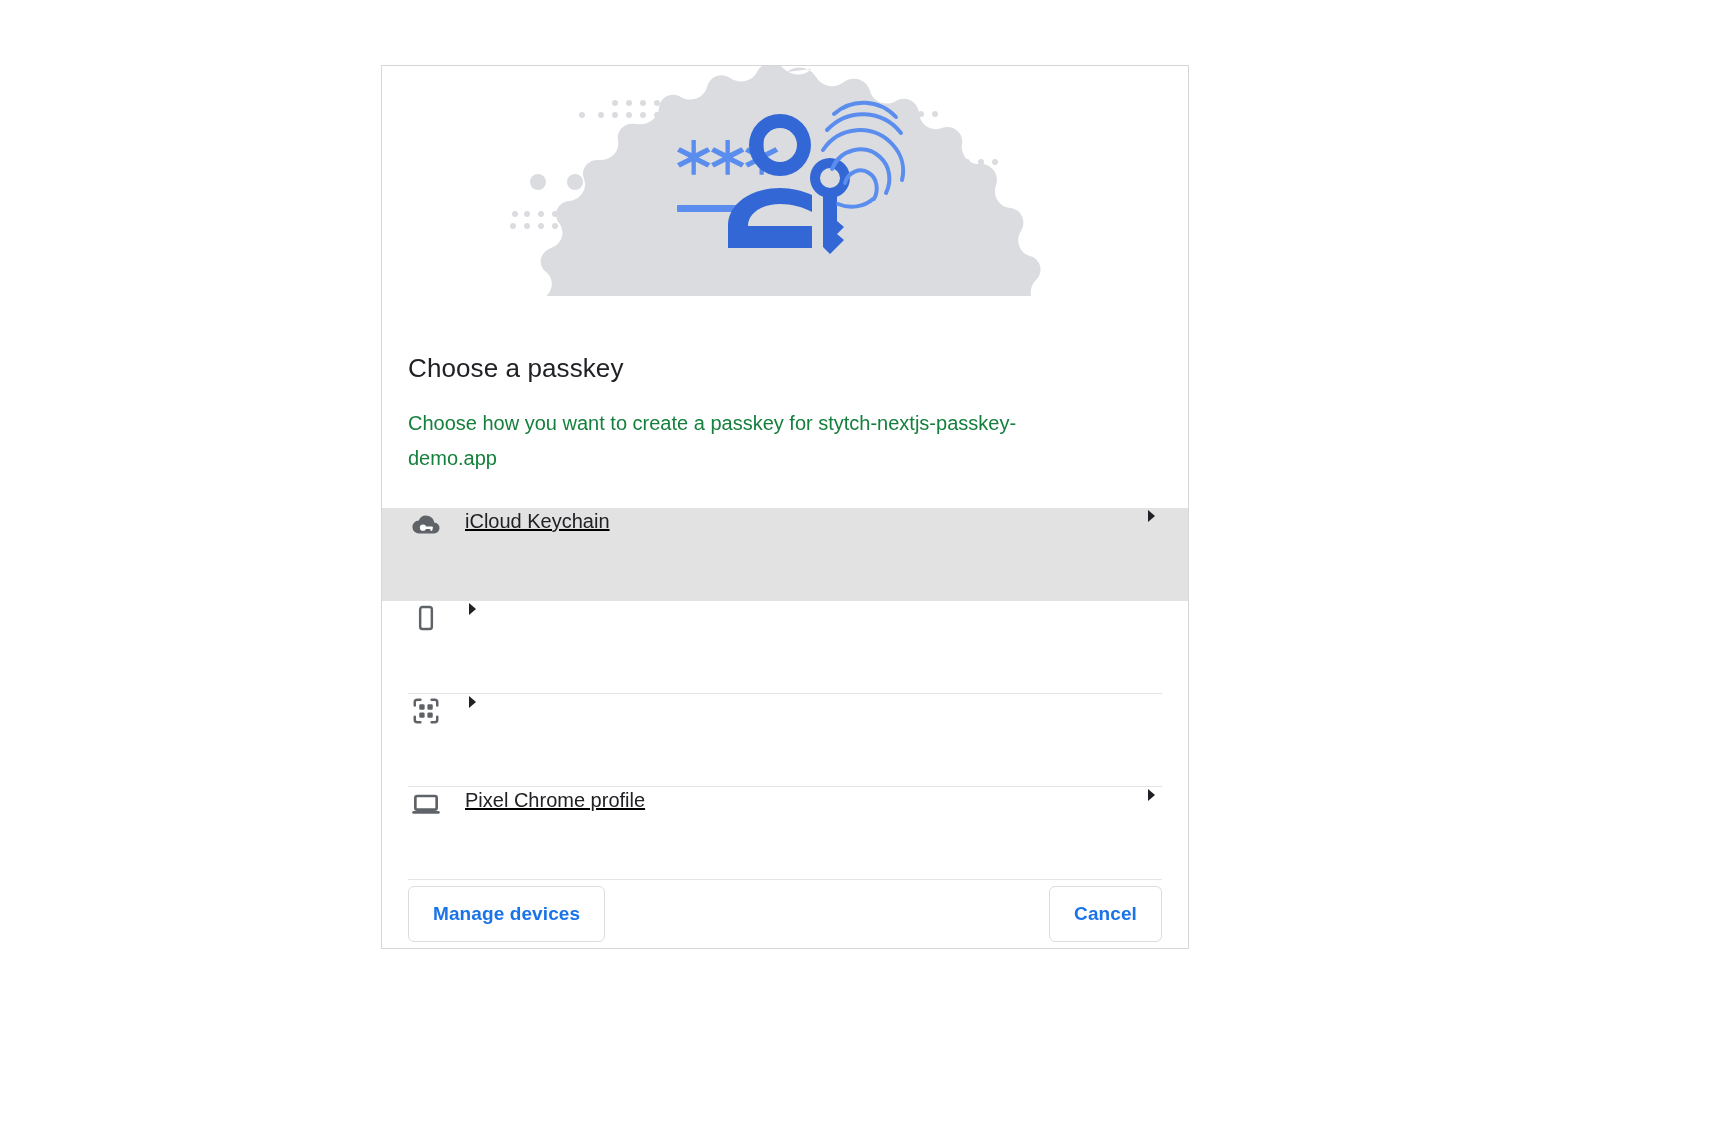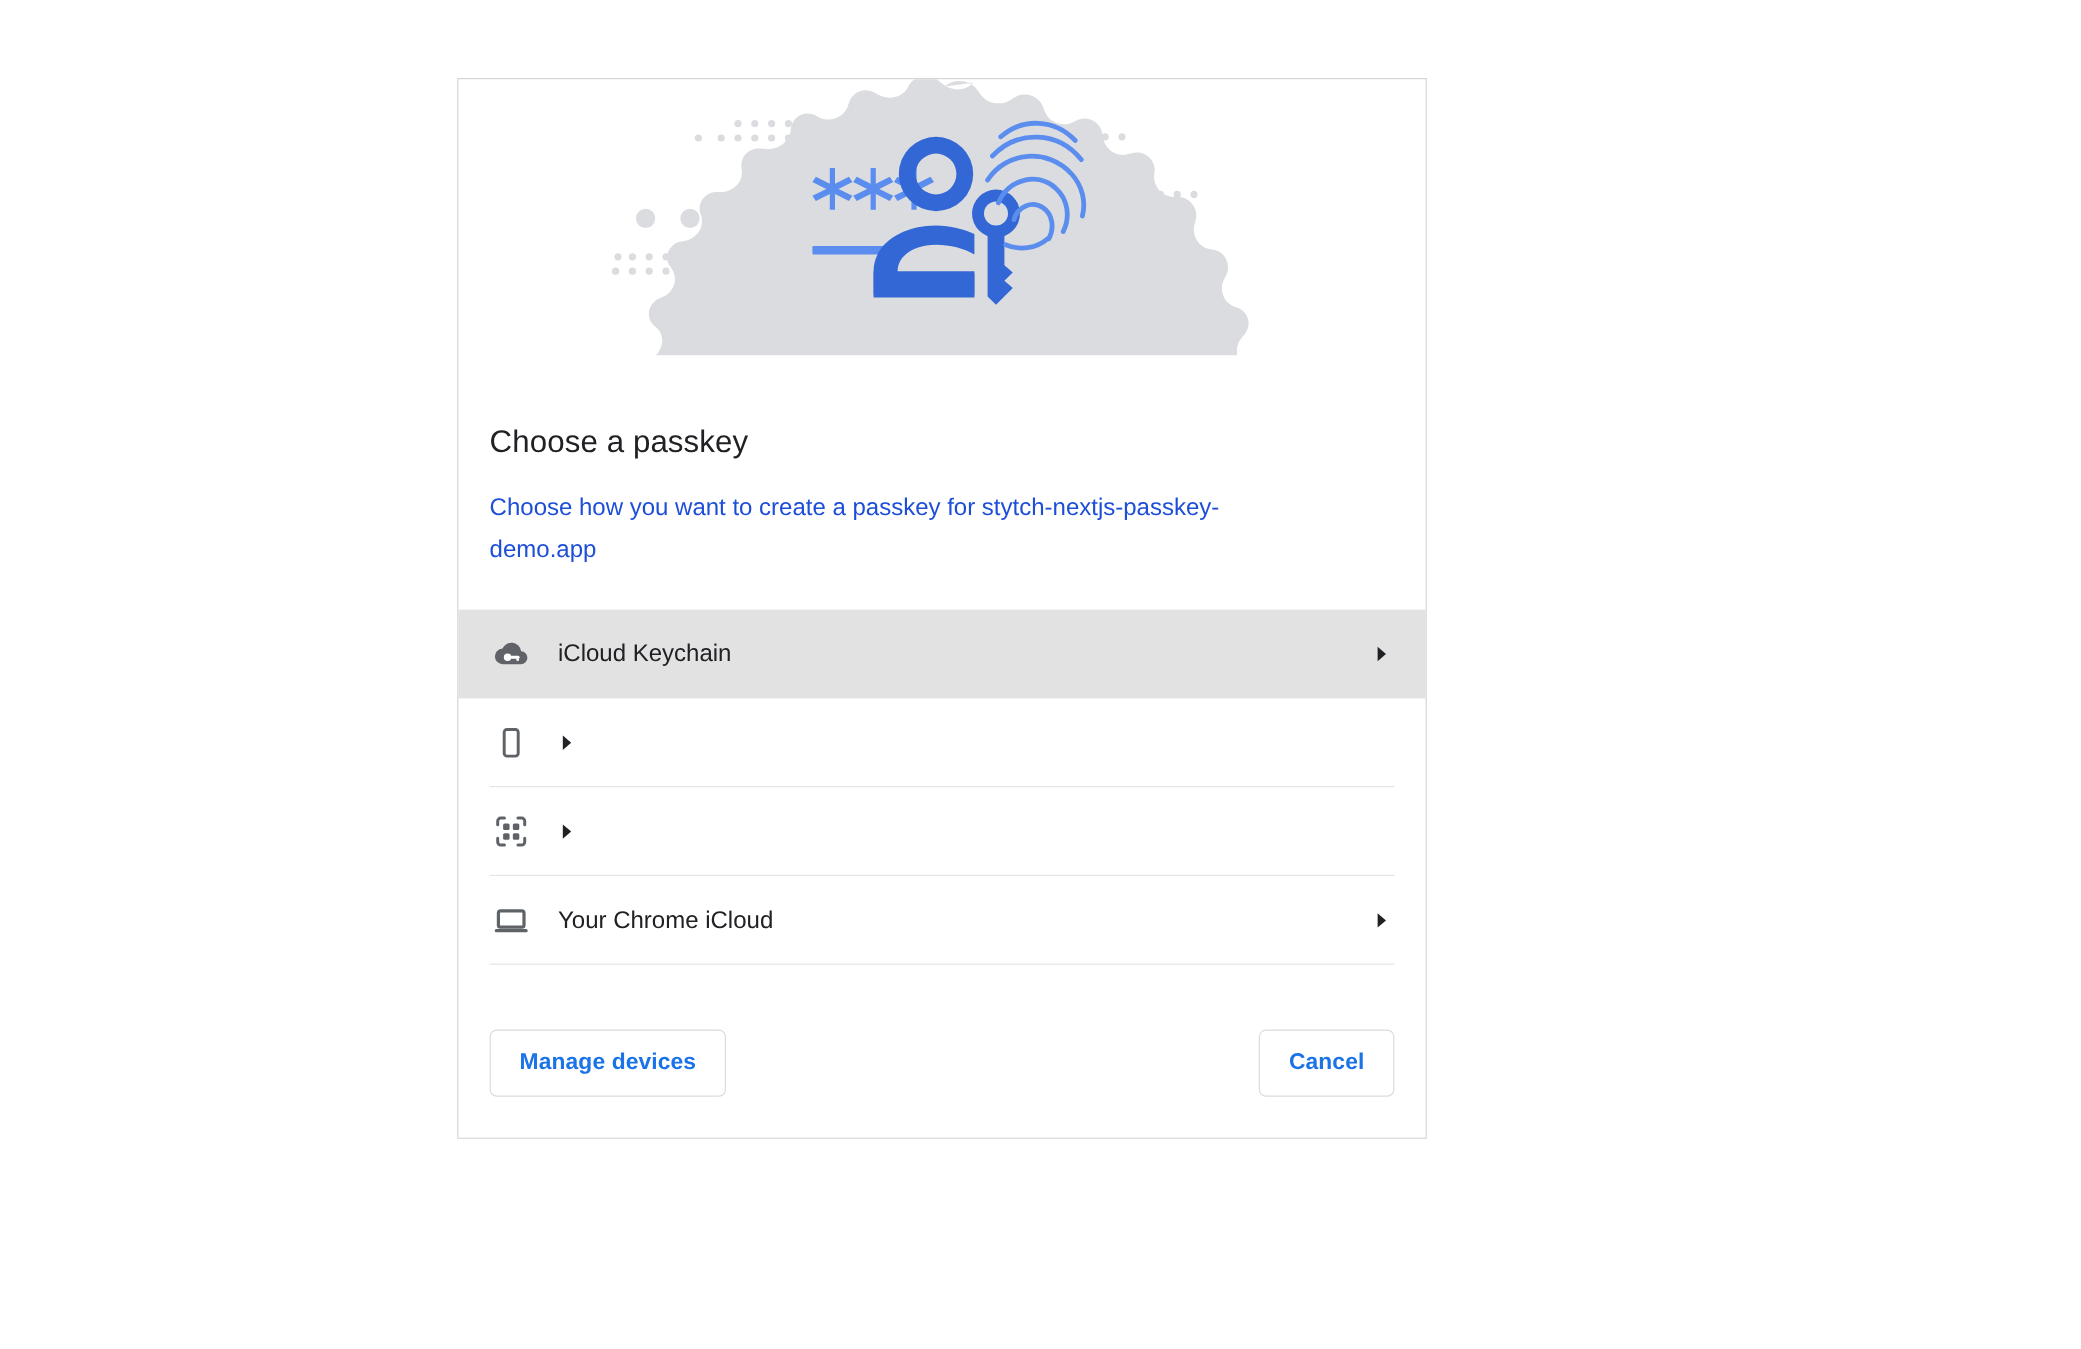--- a/index.html
+++ b/index.html
@@ -52,42 +52,43 @@
     line-height: 32px;
     color: #202124;
     font-weight: 400;
     margin: 0;
     padding-top: 16px;
     letter-spacing: 0.1px;
   }
   .subtitle {
     font-size: 20px;
     line-height: 35px;
-    color: #1d4ed8;
+    color: #15803d;
     margin: 0;
     padding-top: 22px;
     max-width: 672px;
     font-weight: 400;
   }
 
   
   .option-list {
     margin-top: 32px;
     display: flex;
     flex-direction: column;
   }
   .option-row {
     position: relative;
     display: flex;
-    align-items: center;
-    height: 74px;
+    align-items: flex-start;
+    height: 93px;
     padding: 0 26px;
     box-sizing: border-box;
     cursor: pointer;
     background: transparent;
+    text-decoration: underline;
   }
   .option-row.selected {
     background: #e2e2e2;
   }
   .option-row .divider {
     position: absolute;
     left: 26px;
     right: 26px;
     bottom: 0;
     height: 1px;
@@ -413,21 +414,21 @@
         <span class="divider"></span>
       </div>
 
       <div class="option-row">
         <span class="opt-icon">
           <svg width="32" height="32" viewBox="0 0 24 24" aria-hidden="true">
             <rect x="4" y="6" width="16" height="10.2" rx="1.4" fill="none" stroke="currentColor" stroke-width="2"></rect>
             <rect x="1.7" y="17.3" width="20.6" height="2.1" rx="1" fill="currentColor"></rect>
           </svg>
         </span>
-        <span class="opt-label">Your Chrome iCloud</span>
+        <span class="opt-label">Pixel Chrome profile</span>
         <span class="opt-arrow">
           <svg width="14" height="14" viewBox="0 0 10 14" aria-hidden="true">
               <path d="M1 1 L8 7 L1 13 Z" fill="currentColor"></path>
             </svg>
         </span>
         <span class="divider"></span>
       </div>
 
     </div>
 

